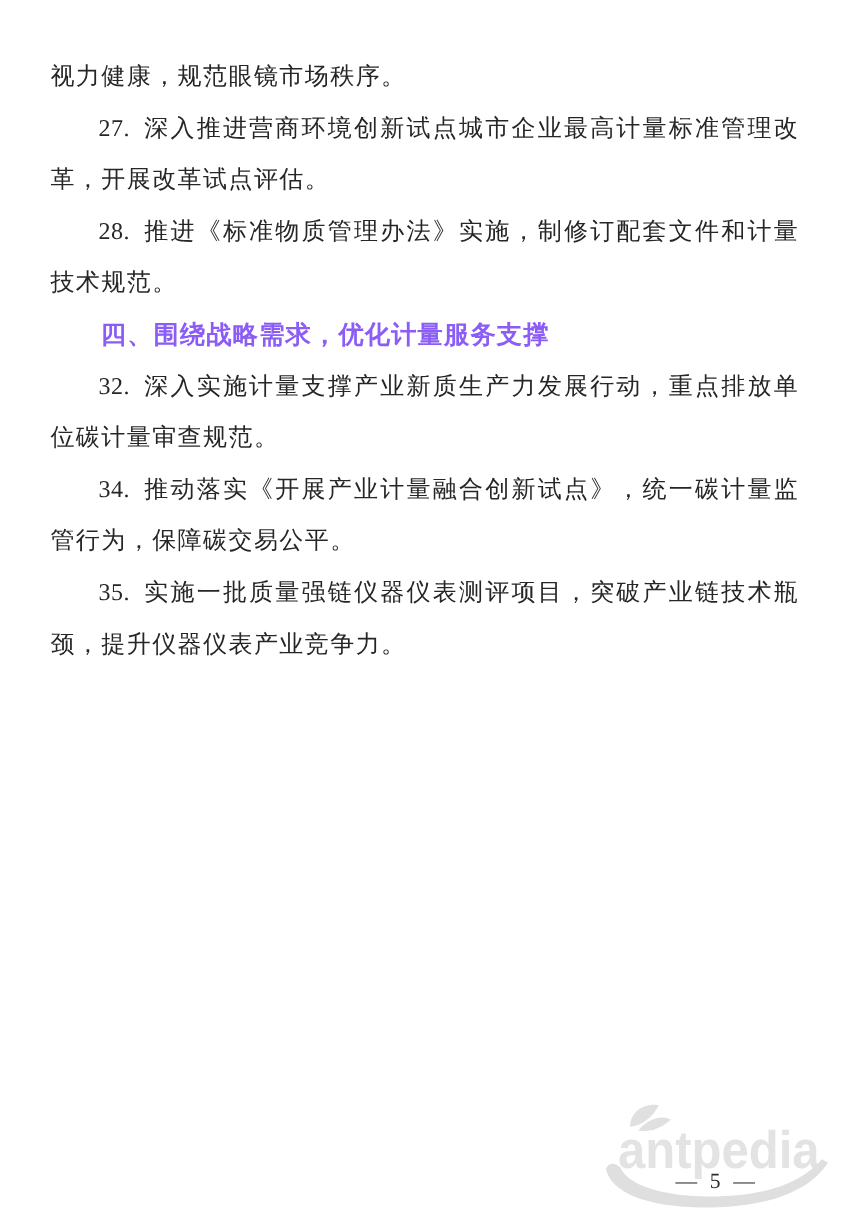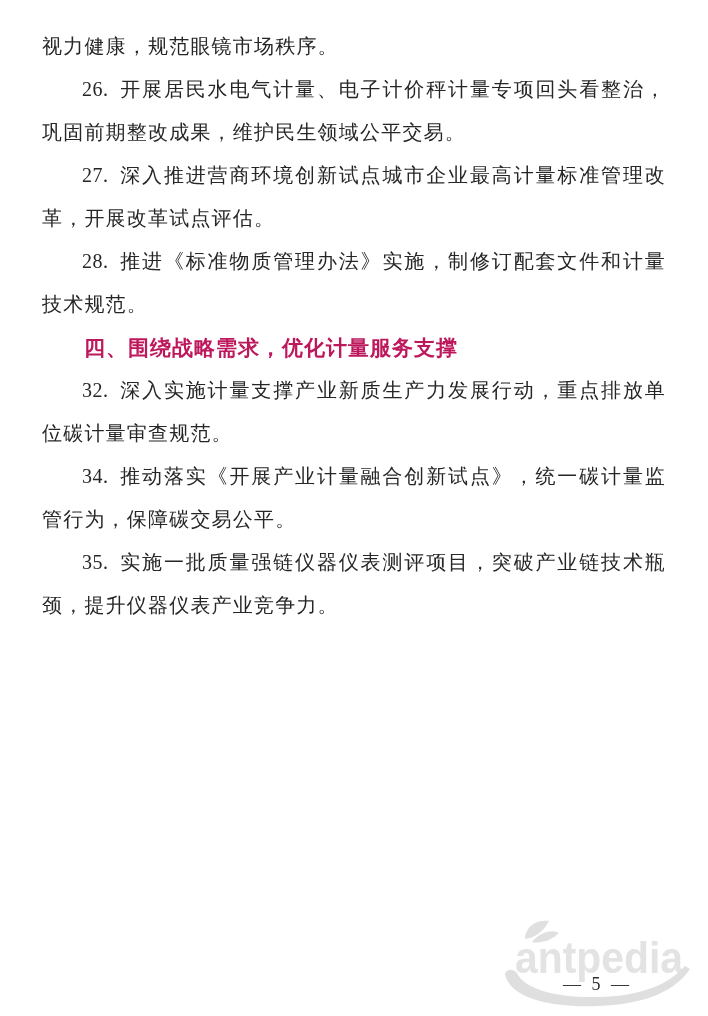--- a/index.html
+++ b/index.html
@@ -12,21 +12,21 @@
     width: 708px;
     height: 1016px;
     background: #ffffff;
     overflow: hidden;
     font-family: "Liberation Serif", "DejaVu Serif", serif;
     color: #262626;
   }
   .text-col {
     position: absolute;
     left: 42px;
-    top: 25px;
+    top: 43px;
     width: 624px;
   }
   .para {
     margin: 0;
     font-size: 20px;
     line-height: 43px;
     letter-spacing: 1.2px;
     text-align: justify;
     text-justify: inter-character;
     text-indent: 2em;
@@ -39,21 +39,21 @@
     letter-spacing: 0.5px;
   }
   .heading {
     margin: 0;
     font-family: "Liberation Sans", "DejaVu Sans", sans-serif;
     font-weight: bold;
     font-size: 21px;
     line-height: 43px;
     letter-spacing: 1px;
     text-indent: 2em;
-    color: #be185d;
+    color: #8b5cf6;
   }
   .watermark {
     position: absolute;
     left: 498px;
     top: 918px;
     width: 200px;
     height: 92px;
     pointer-events: none;
   }
   .footer-pageno {
@@ -80,21 +80,20 @@
 
     <text x="17" y="55" font-family="Liberation Sans, DejaVu Sans, sans-serif" font-size="44" font-weight="bold" fill="#e3e3e3" textLength="168" lengthAdjust="spacingAndGlyphs">antpedia</text>
 
     <path fill="#dfdfdf" d="M7,56 C11,77 45,90 100,88 C150,86 178,72 192,51 L187,48 C170,67 143,78 100,79 C58,80 26,71 19,55 C14,50 9,51 7,56 Z"></path>
   </svg>
 
   <div class="text-col">
 
     <p class="para cont"><span>视力健康，规范眼镜市场秩序。</span></p>
 
-    <p class="para"><span class="num">26.</span><span>开展居民水电气计量、电子计价秤计量专项回头看整治，巩固前期整改成果，维护民生领域公平交易。</span></p>
 
     <p class="para"><span class="num">27.</span><span>深入推进营商环境创新试点城市企业最高计量标准管理改革，开展改革试点评估。</span></p>
 
     <p class="para"><span class="num">28.</span><span>推进《标准物质管理办法》实施，制修订配套文件和计量技术规范。</span></p>
 
 
 
     <h2 class="heading">四、围绕战略需求，优化计量服务支撑</h2>
 
 

